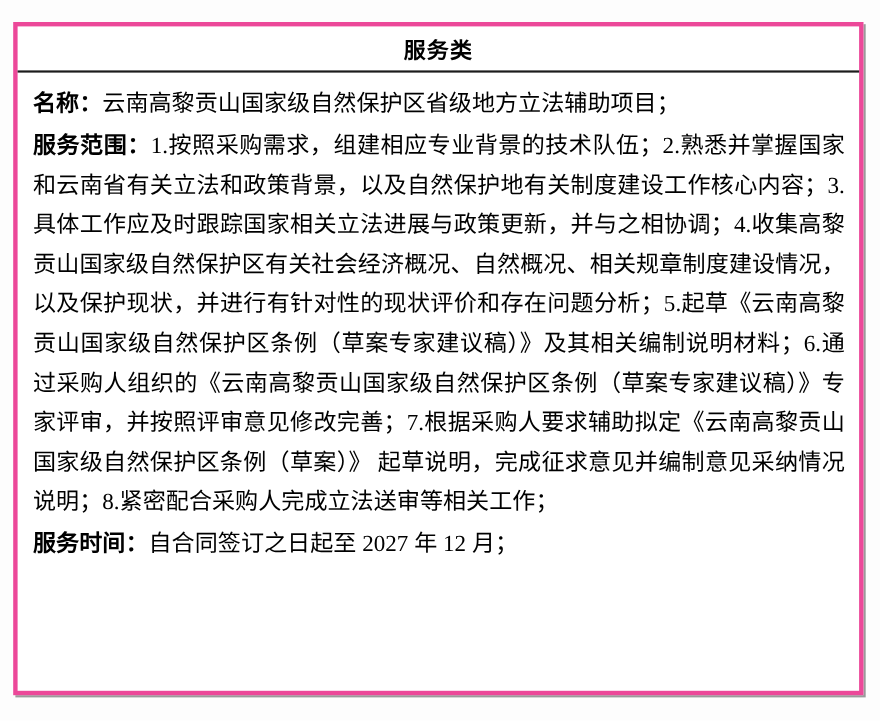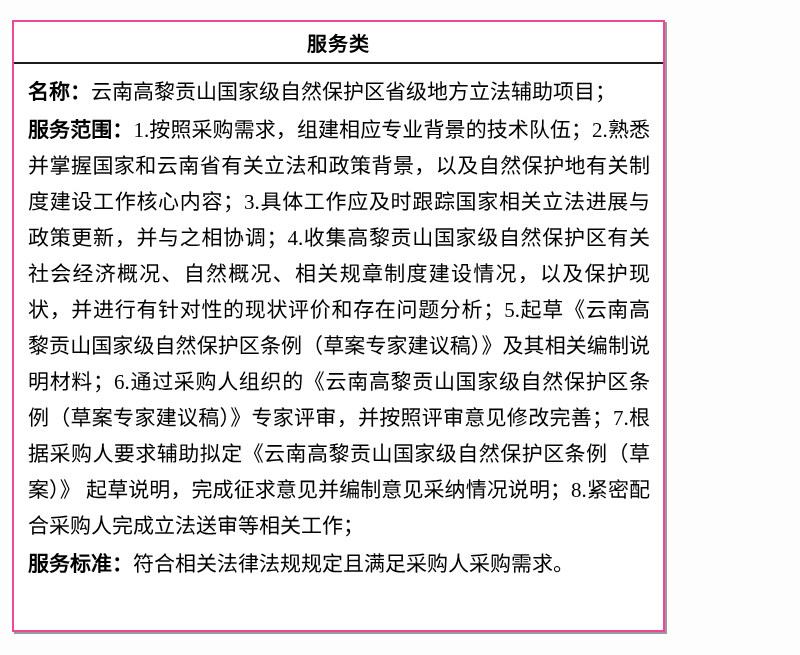--- a/index.html
+++ b/index.html
@@ -16,24 +16,24 @@
   }
   .page {
     position: relative;
     width: 800px;
     height: 655px;
   }
   .doc-table {
     position: absolute;
     left: 12px;
     top: 20px;
-    width: 653px;
+    width: 773px;
     min-height: 612px;
     box-sizing: border-box;
-    border: 2px solid #ec4899;
+    border: 4px solid #ec4899;
     background: #ffffff;
     box-shadow: 2px 2px 0 #9a9a9a;
   }
   .table-header {
     box-sizing: border-box;
     height: 42px;
     border-bottom: 2px solid #1c1c1c;
     display: flex;
     align-items: center;
     justify-content: center;
@@ -72,20 +72,20 @@
       <div class="row">
         <span class="row-label">名称：</span><span class="row-text">云南高黎贡山国家级自然保护区省级地方立法辅助项目；</span>
       </div>
 
 
       <div class="row">
         <span class="row-label">服务范围：</span><span class="row-text">1.按照采购需求，组建相应专业背景的技术队伍；2.熟悉并掌握国家和云南省有关立法和政策背景，以及自然保护地有关制度建设工作核心内容；3.具体工作应及时跟踪国家相关立法进展与政策更新，并与之相协调；4.收集高黎贡山国家级自然保护区有关社会经济概况、自然概况、相关规章制度建设情况，以及保护现状，并进行有针对性的现状评价和存在问题分析；5.起草《云南高黎贡山国家级自然保护区条例（草案专家建议稿）》及其相关编制说明材料；6.通过采购人组织的《云南高黎贡山国家级自然保护区条例（草案专家建议稿）》专家评审，并按照评审意见修改完善；7.根据采购人要求辅助拟定《云南高黎贡山国家级自然保护区条例（草案）》 起草说明，完成征求意见并编制意见采纳情况说明；8.紧密配合采购人完成立法送审等相关工作；</span>
       </div>
 
 
+      <div class="row">
+        <span class="row-label">服务时间：</span><span class="row-text">自合同签订之日起至 2027 年 12 月；</span>
+      </div>
 
-      <div class="row">
-        <span class="row-label">服务标准：</span><span class="row-text">符合相关法律法规规定且满足采购人采购需求。</span>
-      </div>
 
     </div>
   </div>
 </div>
 
 </body></html>

